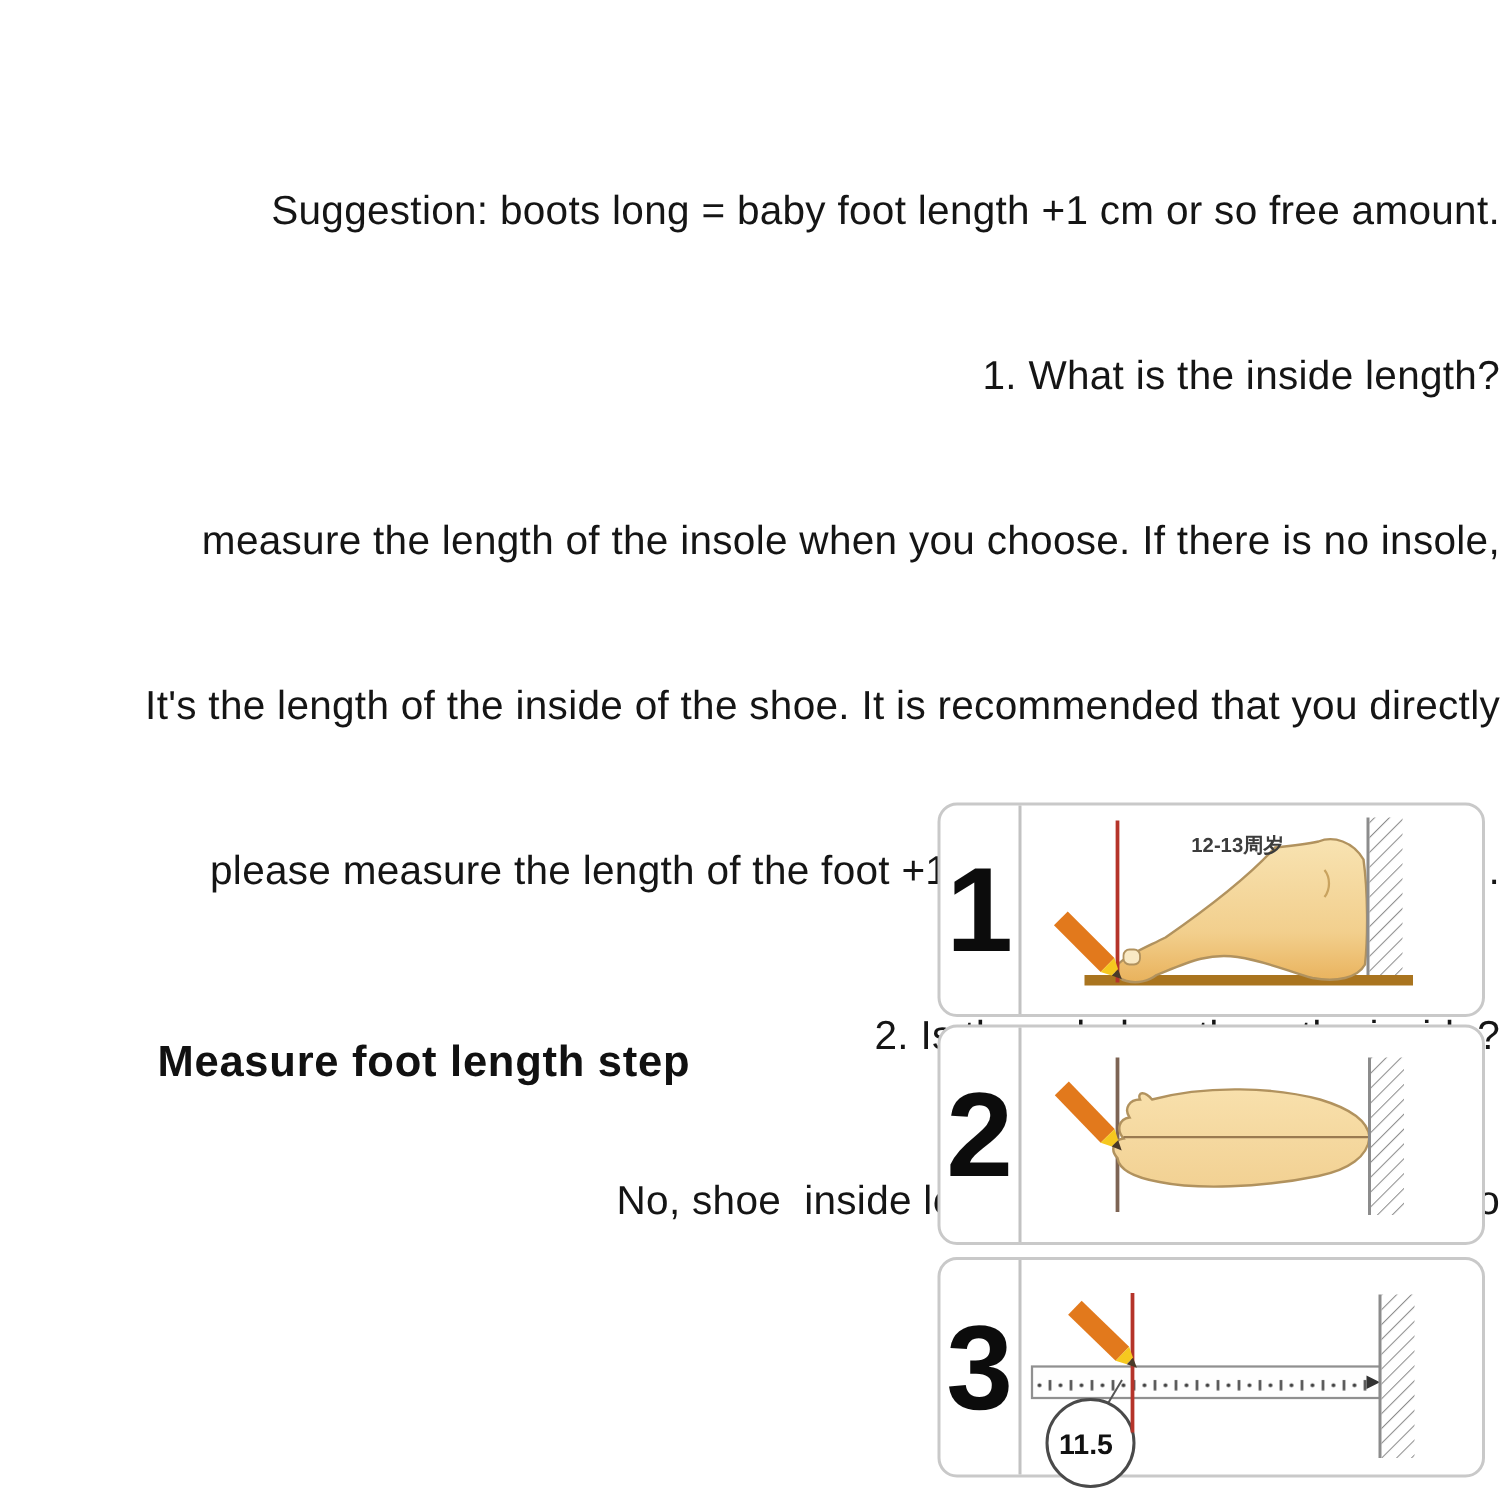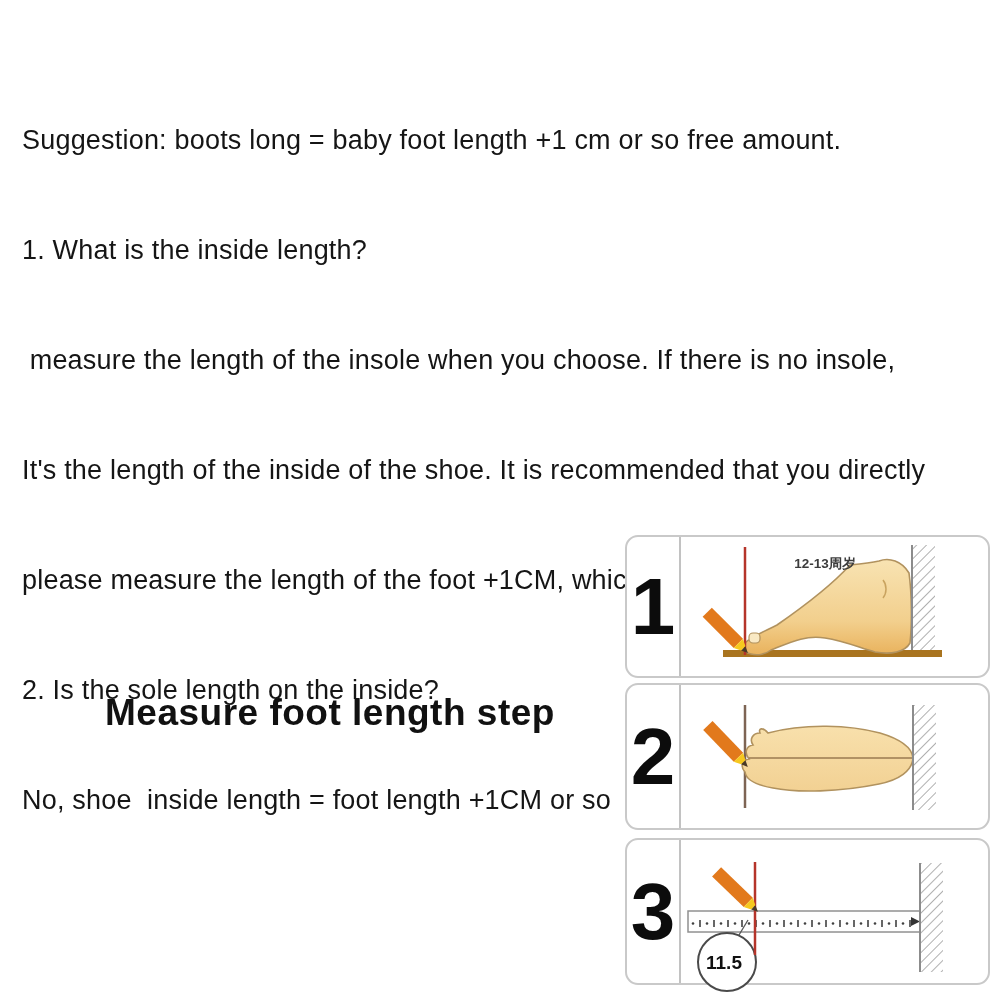--- a/index.html
+++ b/index.html
@@ -4,24 +4,24 @@
 <style>
   html,body{margin:0;padding:0;}
   body{
     width:1000px;height:1000px;background:#ffffff;position:relative;
     font-family:"Liberation Sans",sans-serif;color:#151515;overflow:hidden;
   }
   .qa-block{
     position:absolute;left:22px;top:54px;width:978px;
     font-size:27px;white-space:pre;letter-spacing:0.2px;
   }
-  .qa-line{height:48px;line-height:48px;overflow:visible;}
+  .qa-line{height:48px;line-height:48px;overflow:visible;text-align:right;}
   .section-label{
     position:absolute;left:105px;top:692px;
-    font-size:37px;font-weight:bold;letter-spacing:0.5px;color:#111;
+    font-size:29px;font-weight:bold;letter-spacing:0.5px;color:#111;
   }
   .panel{
     position:absolute;left:625px;width:365px;background:#ffffff;
     border:2px solid #c9c9c9;border-radius:13px;box-sizing:border-box;
   }
   .num-cell{
     position:absolute;left:0;top:0;bottom:0;width:52px;
     border-right:2px solid #c2c2c2;
     display:flex;align-items:center;justify-content:center;
     font-size:80px;font-weight:bold;color:#0c0c0c;line-height:1;

